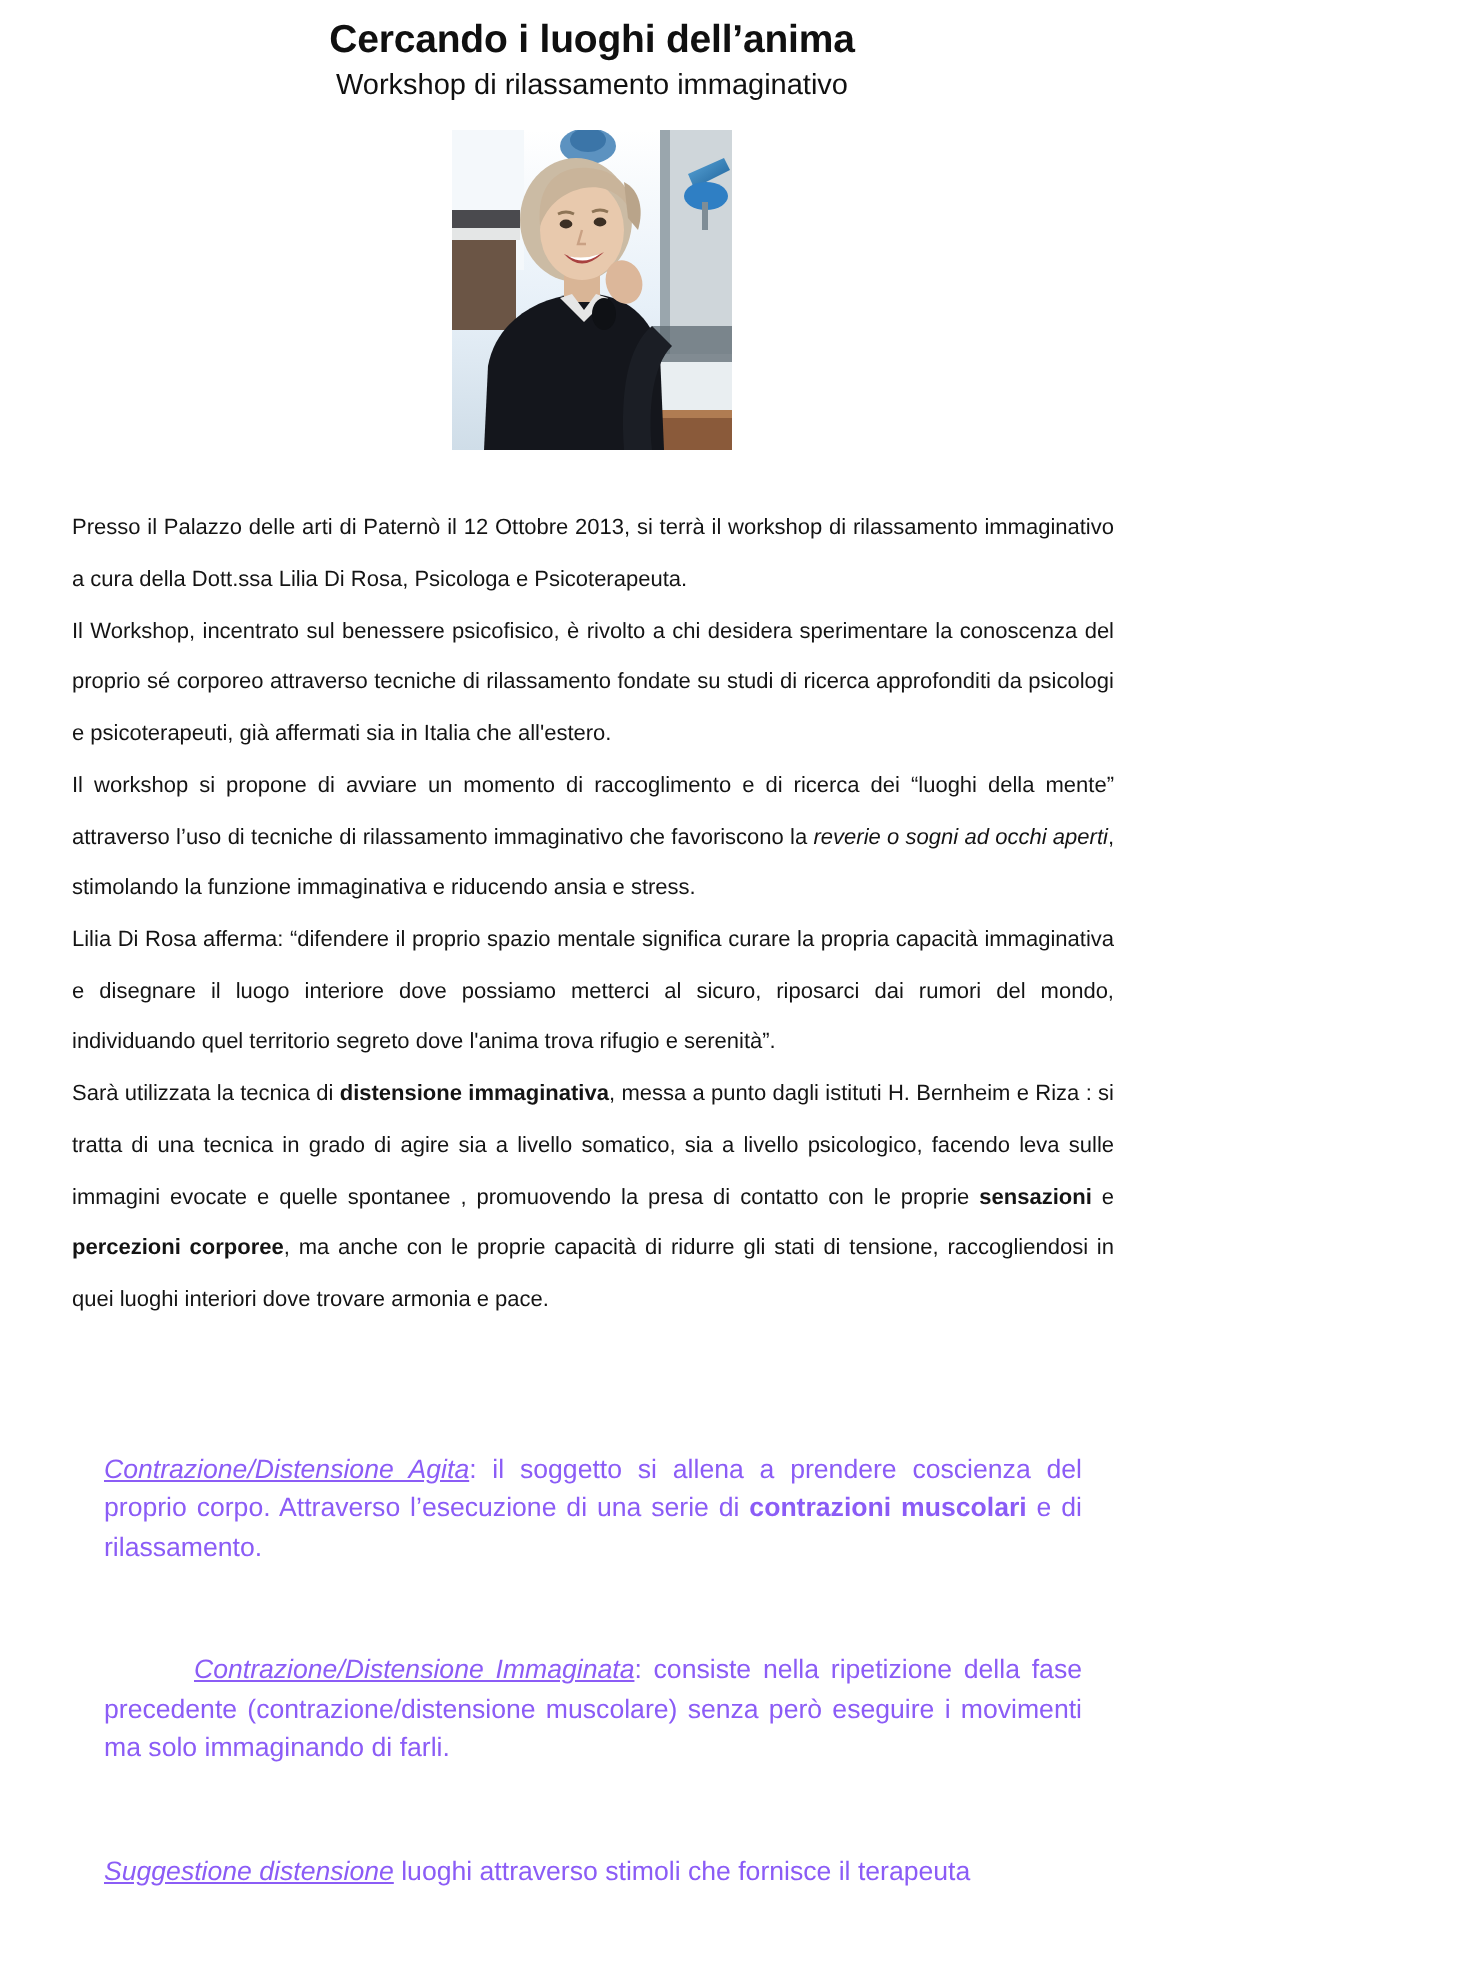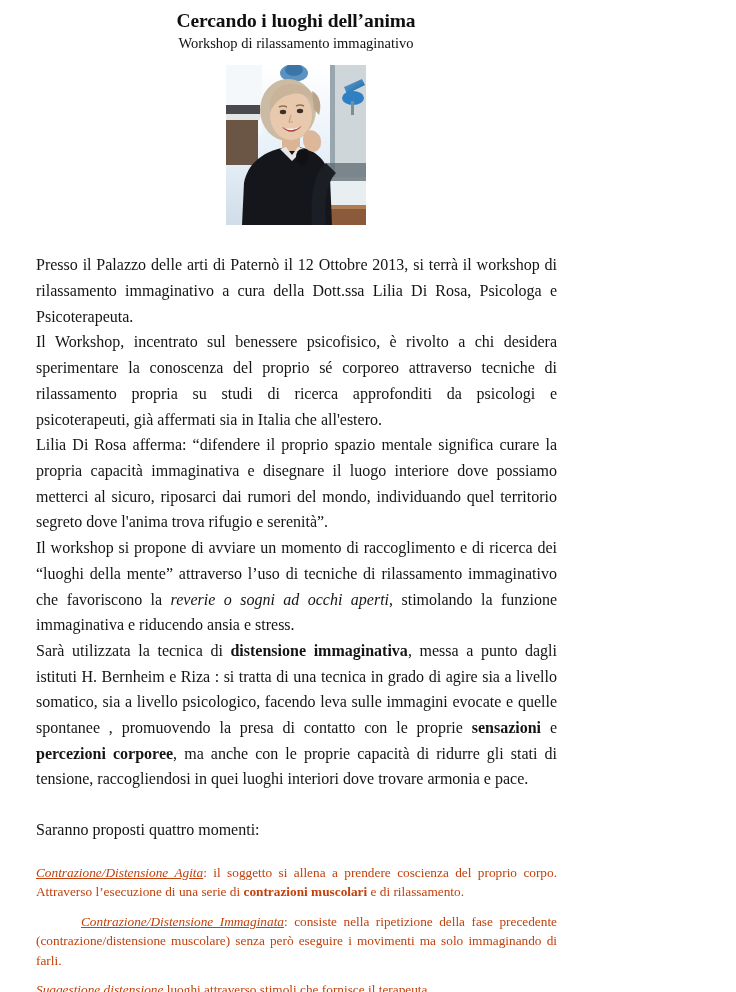--- a/index.html
+++ b/index.html
@@ -13,21 +13,20 @@
     font-family: "Liberation Sans", sans-serif;
     color: #1a1a1a;
     overflow: hidden;
   }
   .page {
     position: relative;
     width: 592px;
     height: 992px;
     background: #ffffff;
     box-sizing: border-box;
-    font-family: Liberation Serif, serif;
   }
 
   
   .header {
     padding-top: 9px;
     text-align: center;
   }
   .doc-title {
     font-size: 19.5px;
     font-weight: bold;
@@ -59,33 +58,33 @@
   }
   .photo svg { display: block; }
 
   
   .body-text {
     margin: 0 35px 0 36px;
     padding-top: 27px;
   }
   p.para {
     margin: 0;
-    font-size: 16px;
+    font-size: 11px;
     line-height: 25.7px;
     text-align: justify;
     text-justify: inter-word;
     color: #141414;
     hyphens: none;
   }
   p.tight {
     line-height: 19.5px;
-    margin: 0;
+    margin: 16px;
     font-size: 13.3px;
     text-align: justify;
-    color: #c2410c;
+    color: #8b5cf6;
   }
   .spacer-lg { height: 25px; }
   .spacer-md { height: 20px; }
   .spacer-sm { height: 10px; }
   .indent { display: inline-block; width: 45px; }
 
   b, .b { font-weight: bold; }
   i, .i { font-style: italic; }
   .iu {
     font-style: italic;
@@ -174,31 +173,30 @@
 
         <ellipse cx="76" cy="92" rx="6" ry="8" fill="#0f1115"></ellipse>
       </svg>
     </div>
   </div>
 
   <div class="body-text">
 
     <p class="para">Presso il Palazzo delle arti di Paternò il 12 Ottobre 2013, si terrà il workshop di rilassamento immaginativo a cura della Dott.ssa Lilia Di Rosa, Psicologa e Psicoterapeuta.</p>
 
-    <p class="para">Il Workshop, incentrato sul benessere psicofisico, è rivolto a chi desidera sperimentare la conoscenza del proprio sé corporeo attraverso tecniche di rilassamento propria su studi di ricerca approfonditi da psicologi e psicoterapeuti, già affermati sia in Italia che all'estero.</p>
+    <p class="para">Il Workshop, incentrato sul benessere psicofisico, è rivolto a chi desidera sperimentare la conoscenza del proprio sé corporeo attraverso tecniche di rilassamento fondate su studi di ricerca approfonditi da psicologi e psicoterapeuti, già affermati sia in Italia che all'estero.</p>
+
+    <p class="para"><span>Il workshop si propone di avviare un momento di raccoglimento e di ricerca dei “luoghi della mente” attraverso l’uso di tecniche di rilassamento immaginativo che favoriscono la </span><i>reverie o sogni ad occhi aperti</i><span>, stimolando la funzione immaginativa e riducendo ansia e stress.</span></p>
 
     <p class="para">Lilia Di Rosa afferma: “difendere il proprio spazio mentale significa curare la propria capacità immaginativa e disegnare il luogo interiore dove possiamo metterci al sicuro, riposarci dai rumori del mondo, individuando quel territorio segreto dove l'anima trova rifugio e serenità”.</p>
 
-    <p class="para"><span>Il workshop si propone di avviare un momento di raccoglimento e di ricerca dei “luoghi della mente” attraverso l’uso di tecniche di rilassamento immaginativo che favoriscono la </span><i>reverie o sogni ad occhi aperti</i><span>, stimolando la funzione immaginativa e riducendo ansia e stress.</span></p>
-
     <p class="para"><span>Sarà utilizzata la tecnica di </span><b>distensione immaginativa</b><span>, messa a punto dagli istituti H. Bernheim e Riza : si tratta di una tecnica in grado di agire sia a livello somatico, sia a livello psicologico, facendo leva sulle immagini evocate e quelle spontanee , promuovendo la presa di contatto con le proprie </span><b>sensazioni</b><span> e </span><b>percezioni corporee</b><span>, ma anche con le proprie capacità di ridurre gli stati di tensione, raccogliendosi in quei luoghi interiori dove trovare armonia e pace.</span></p>
 
     <div class="spacer-lg"></div>
 
-    <p class="para">Saranno proposti quattro momenti:</p>
 
     <div class="spacer-md"></div>
 
     <p class="tight"><span class="iu">Contrazione/Distensione Agita</span><span>: il soggetto si allena a prendere coscienza del proprio corpo. Attraverso l’esecuzione di una serie di </span><b>contrazioni muscolari</b><span> e di rilassamento.</span></p>
 
     <div class="spacer-sm"></div>
 
     <p class="tight"><span class="indent"></span><span class="iu">Contrazione/Distensione Immaginata</span><span>: consiste nella ripetizione della fase precedente (contrazione/distensione muscolare) senza però eseguire i movimenti ma solo immaginando di farli.</span></p>
 
     <div class="spacer-sm"></div>

